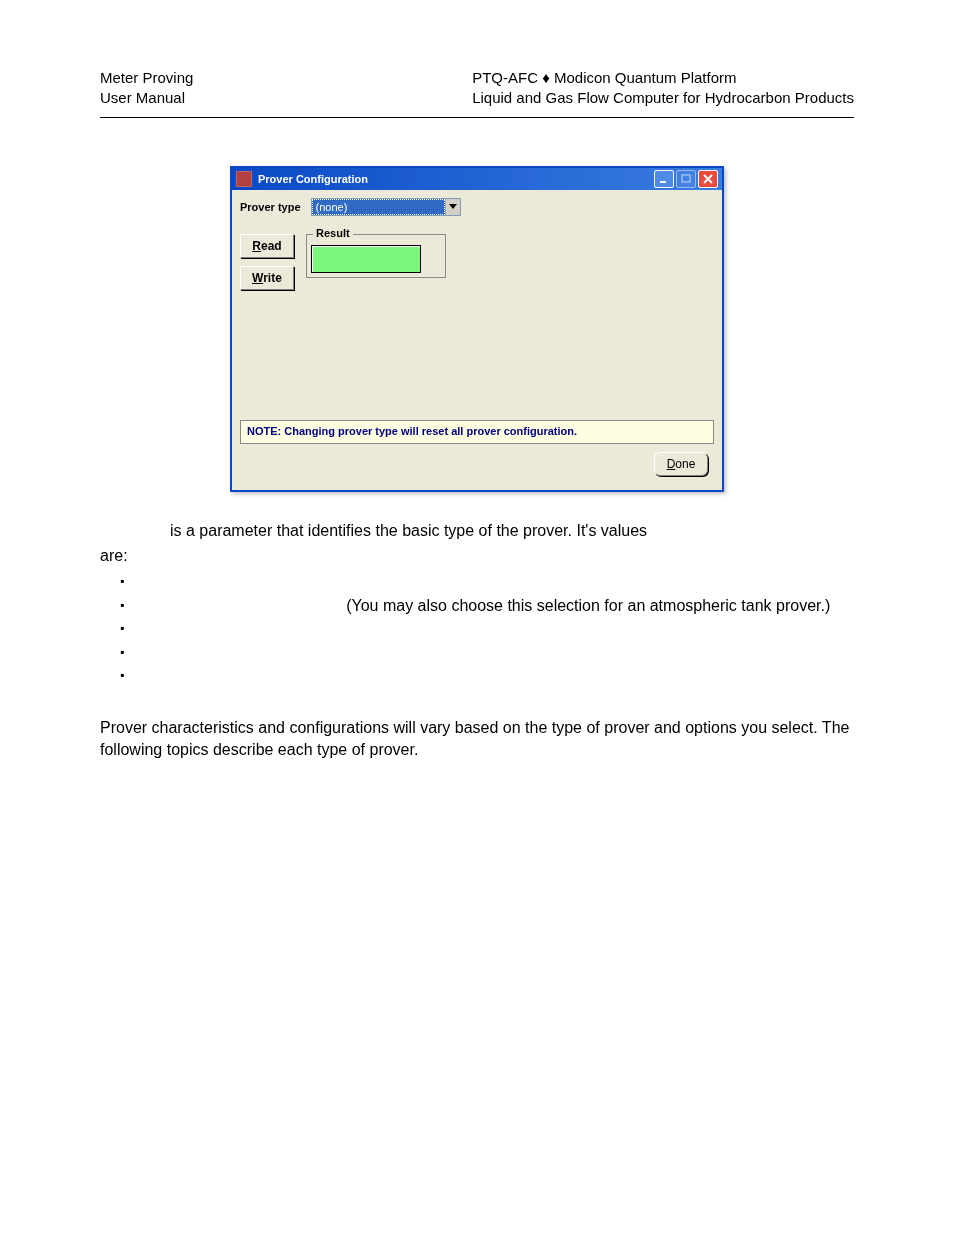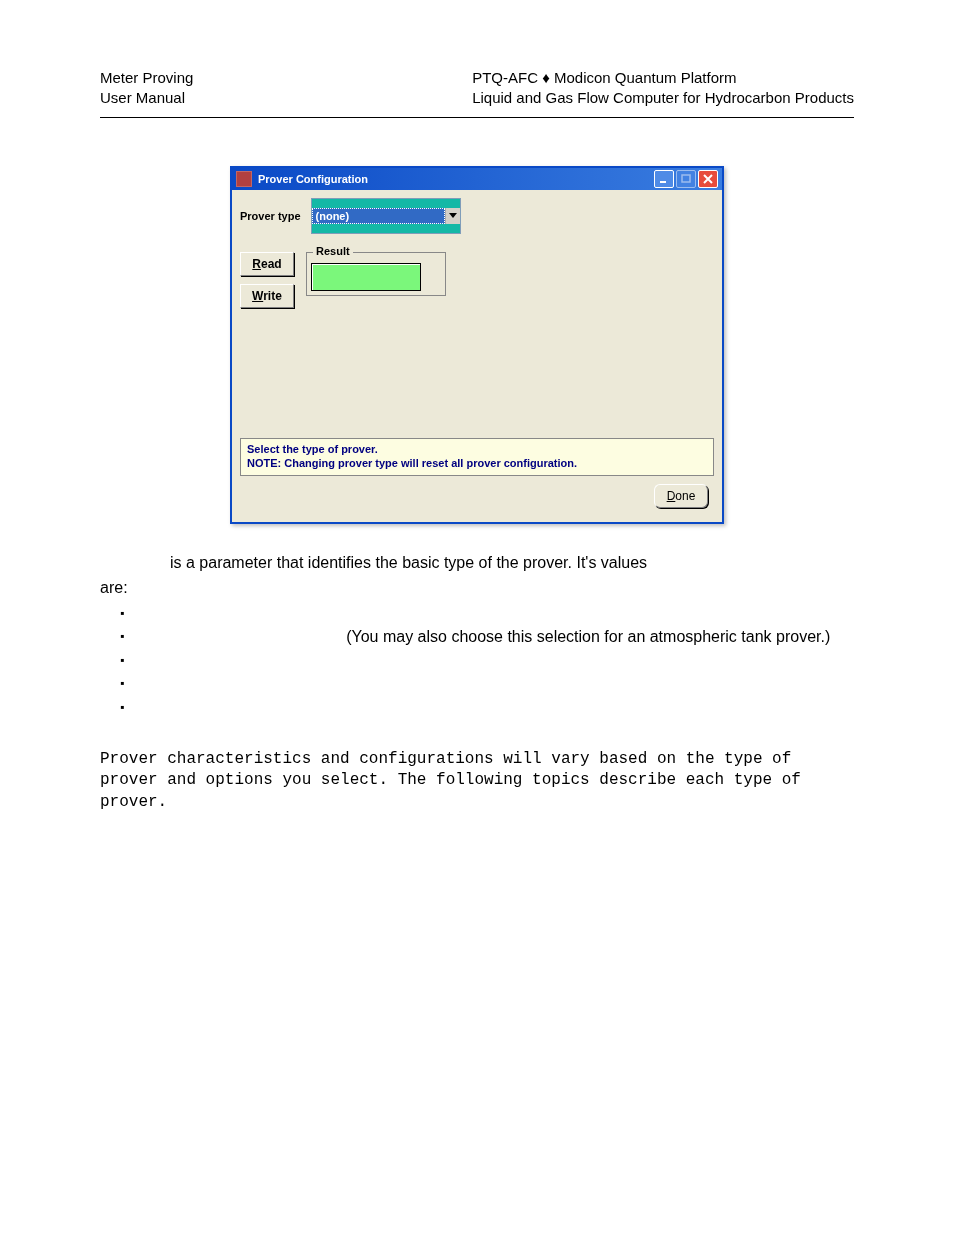--- a/index.html
+++ b/index.html
@@ -94,28 +94,27 @@
     display: flex;
     align-items: center;
     gap: 10px;
     margin-bottom: 18px;
   }
   .lbl {
     font-weight: bold;
   }
   .dropdown {
     width: 150px;
-    height: 36px;
-    background: #14b8a6;
+    height: 18px;
+    background: #7f1d1d;
     border: 1px solid #7f9db9;
     display: flex;
     align-items: center;
     position: relative;
     box-sizing: border-box;
-    font-weight: bold;
   }
   .dropdown .ddtext {
     flex: 1;
     padding: 0 4px;
     background: #316ac5;
     color: #fff;
     outline: 1px dotted #fff;
     outline-offset: -1px;
     line-height: 16px;
   }
@@ -316,21 +315,20 @@
               <span><span class="ul">W</span><span>rite</span></span>
             </div>
           </div>
           <div class="resultbox">
             <span class="legend">Result</span>
             <div class="resultfield"></div>
           </div>
         </div>
 
         <div class="hintbox">
-          <div>Select the type of prover.</div>
           <div>NOTE: Changing prover type will reset all prover configuration.</div>
         </div>
 
         <div class="donebar">
           <div class="w95btn" style="font-weight:normal;border-radius:6px;">
             <span><span class="ul">D</span><span>one</span></span>
           </div>
         </div>
       </div>
     </div>
@@ -339,17 +337,17 @@
   <div class="bodytext">
     <p class="para">is a parameter that identifies the basic type of the prover. It's values</p>
     <p class="are">are:</p>
     <ul class="bullets">
       <li><span class="li-text">.</span></li>
       <li><span class="li-text">placeholder placeholder text</span><span class="li-tail">(You may also choose this selection for an atmospheric tank prover.)</span></li>
       <li><span class="li-text">.</span></li>
       <li><span class="li-text">.</span></li>
       <li><span class="li-text">.</span></li>
     </ul>
-    <p style="margin-top:30px;font-family:Liberation Mono, monospace;">Prover characteristics and configurations  will vary based on the type of prover and options you select. The following topics describe each type of prover.</p>
+    <p style="margin-top:30px;">Prover characteristics and configurations  will vary based on the type of prover and options you select. The following topics describe each type of prover.</p>
   </div>
 
 
 </div>
 
 </body></html>

